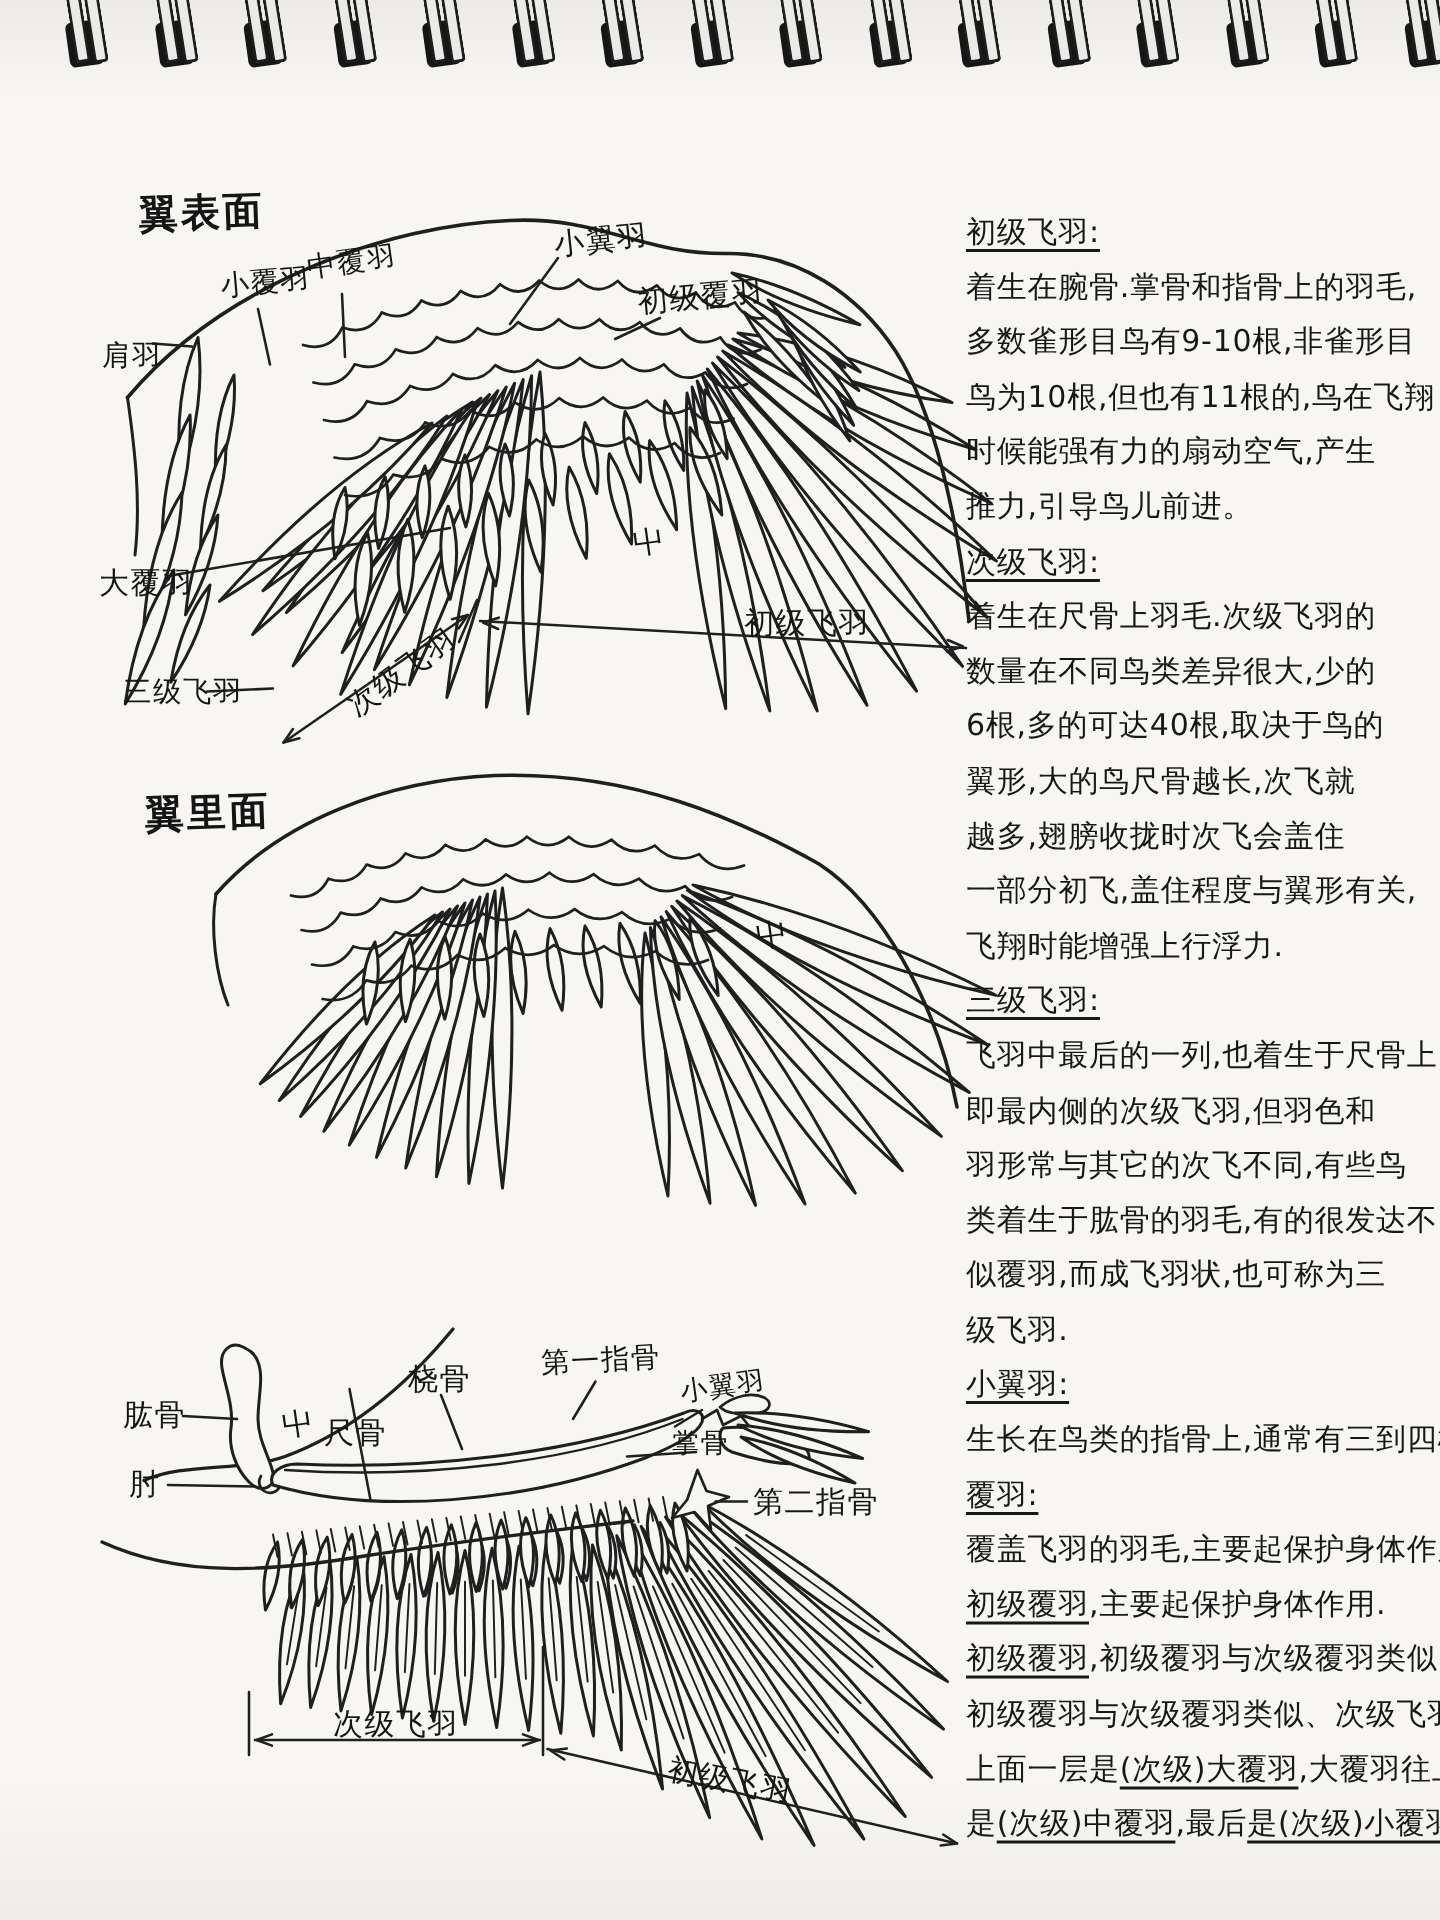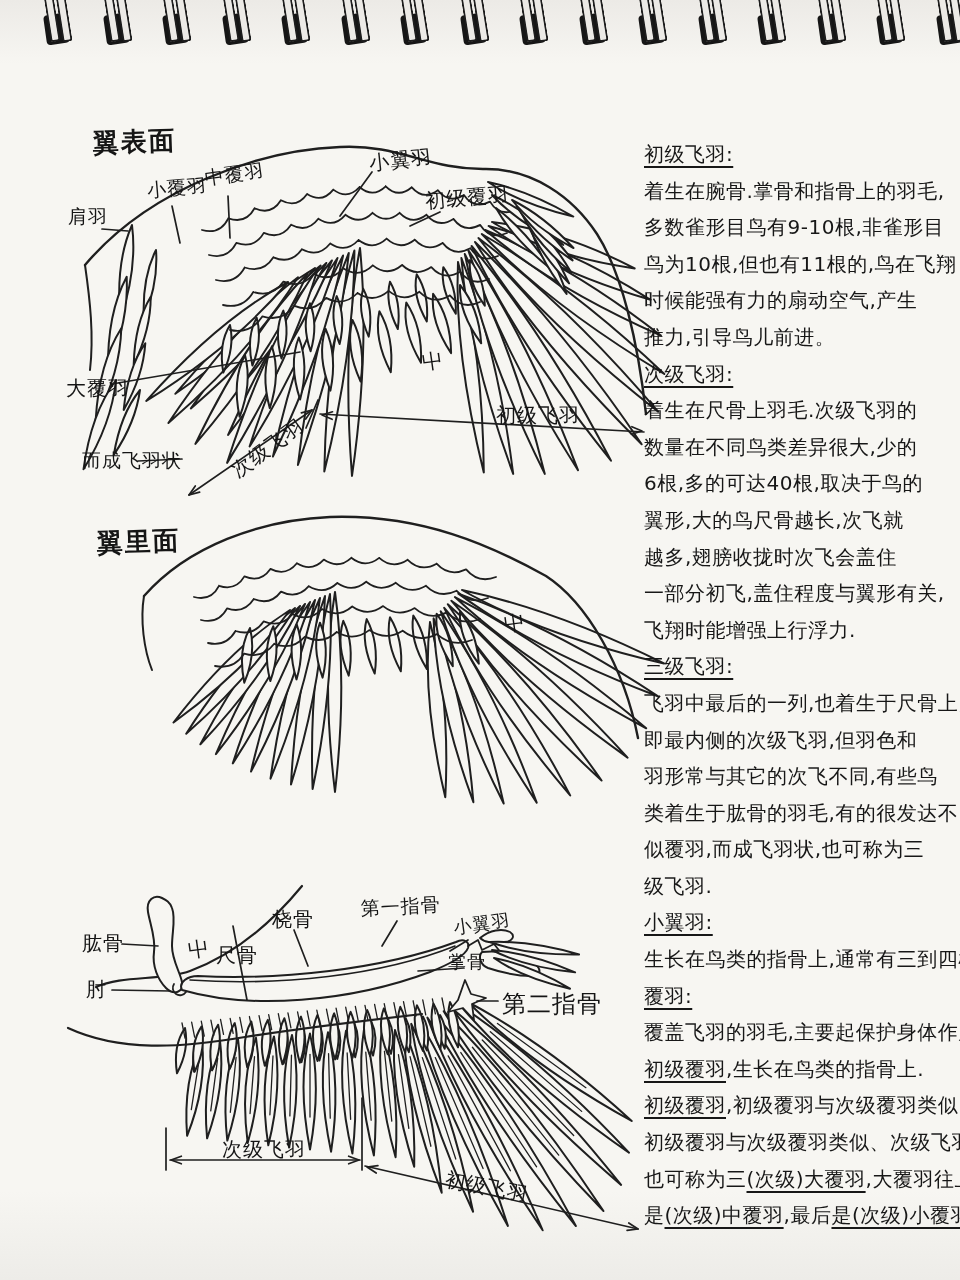--- a/index.html
+++ b/index.html
@@ -371,38 +371,38 @@
         <path d="M377.91675061833274,1165.6492387564297 L367,1167 L376.21977570530805,1172.9996446514615" fill="none" stroke="#1f1f1f" stroke-width="1.7" stroke-linecap="round" stroke-linejoin="round"></path>
         <path d="M627.0832493816672,1230.3507612435703 L638,1229 L628.780224294692,1223.0003553485385" fill="none" stroke="#1f1f1f" stroke-width="1.7" stroke-linecap="round" stroke-linejoin="round"></path>
       </g>
   </svg>
 
   <div class="lbl title" style="left:92px;top:126px;transform:rotate(-2deg);">翼表面</div>
   <div class="lbl" style="left:146px;top:178px;transform:rotate(-5deg);">小覆羽</div>
   <div class="lbl" style="left:203px;top:166px;transform:rotate(-8deg);">中覆羽</div>
   <div class="lbl" style="left:368px;top:150px;font-size:20px;transform:rotate(-6deg);">小翼羽</div>
   <div class="lbl" style="left:424px;top:188px;font-size:20px;transform:rotate(-5deg);">初级覆羽</div>
-  <div class="lbl" style="left:68px;top:204px;">肩羽</div>
+  <div class="lbl" style="left:68px;top:224px;">肩羽</div>
   <div class="lbl" style="left:66px;top:375px;font-size:20px;">大覆羽</div>
-  <div class="lbl" style="left:82px;top:448px;">而成飞羽状</div>
+  <div class="lbl" style="left:82px;top:448px;">三级飞羽</div>
   <div class="lbl" style="left:226px;top:462px;font-size:20px;transform:rotate(-36deg);">次级飞羽</div>
   <div class="lbl" style="left:496px;top:402px;font-size:20px;">初级飞羽</div>
   <div class="mark" style="left:422px;top:348px;transform:rotate(-8deg);">屮</div>
 
   <div class="lbl title" style="left:96px;top:526px;transform:rotate(-2deg);">翼里面</div>
   <div class="mark" style="left:504px;top:610px;transform:rotate(-8deg);">屮</div>
 
   <div class="lbl" style="left:82px;top:930px;font-size:20px;">肱骨</div>
   <div class="lbl" style="left:86px;top:976px;font-size:20px;">肘</div>
   <div class="lbl" style="left:216px;top:942px;font-size:20px;">尺骨</div>
   <div class="lbl" style="left:272px;top:906px;font-size:20px;font-family:Liberation Serif, serif;">桡骨</div>
   <div class="lbl" style="left:360px;top:896px;transform:rotate(-3deg);">第一指骨</div>
   <div class="lbl" style="left:452px;top:916px;font-size:18px;transform:rotate(-8deg);">小翼羽</div>
   <div class="lbl" style="left:448px;top:950px;font-size:18px;">掌骨</div>
-  <div class="lbl" style="left:502px;top:988px;font-size:24px;">第二指骨</div>
+  <div class="lbl" style="left:502px;top:988px;font-size:20px;">第二指骨</div>
   <div class="lbl" style="left:222px;top:1136px;font-size:20px;">次级飞羽</div>
   <div class="lbl" style="left:448px;top:1166px;font-size:20px;transform:rotate(11deg);">初级飞羽</div>
   <div class="mark" style="left:188px;top:936px;transform:rotate(-8deg);">屮</div>
 
   <div class="notes">
     <div class="nline nhead">初级飞羽:</div>
     <div class="nline">着生在腕骨.掌骨和指骨上的羽毛,</div>
     <div class="nline">多数雀形目鸟有9-10根,非雀形目</div>
     <div class="nline">鸟为10根,但也有11根的,鸟在飞翔</div>
     <div class="nline">时候能强有力的扇动空气,产生</div>
@@ -419,20 +419,20 @@
     <div class="nline">飞羽中最后的一列,也着生于尺骨上,</div>
     <div class="nline">即最内侧的次级飞羽,但羽色和</div>
     <div class="nline">羽形常与其它的次飞不同,有些鸟</div>
     <div class="nline">类着生于肱骨的羽毛,有的很发达不</div>
     <div class="nline">似覆羽,而成飞羽状,也可称为三</div>
     <div class="nline">级飞羽.</div>
     <div class="nline nhead">小翼羽:</div>
     <div class="nline">生长在鸟类的指骨上,通常有三到四根.</div>
     <div class="nline nhead">覆羽:</div>
     <div class="nline">覆盖飞羽的羽毛,主要起保护身体作用.</div>
-    <div class="nline"><span class="u">初级覆羽</span><span>,生长在鸟类的指骨上.</span></div>
+    <div class="nline"><span class="u">初级覆羽</span><span>,主要起保护身体作用.</span></div>
     <div class="nline"><span class="u">初级覆羽</span><span>,初级覆羽与次级覆羽类似.</span></div>
     <div class="nline">初级覆羽与次级覆羽类似、次级飞羽</div>
-    <div class="nline"><span>也可称为三</span><span class="u">(次级)大覆羽</span><span>,大覆羽往上</span></div>
+    <div class="nline"><span>上面一层是</span><span class="u">(次级)大覆羽</span><span>,大覆羽往上</span></div>
     <div class="nline"><span>是</span><span class="u">(次级)中覆羽</span><span>,最后</span><span class="u">是(次级)小覆羽)</span></div>
   </div>
 
 </div>
 
 </body></html>

